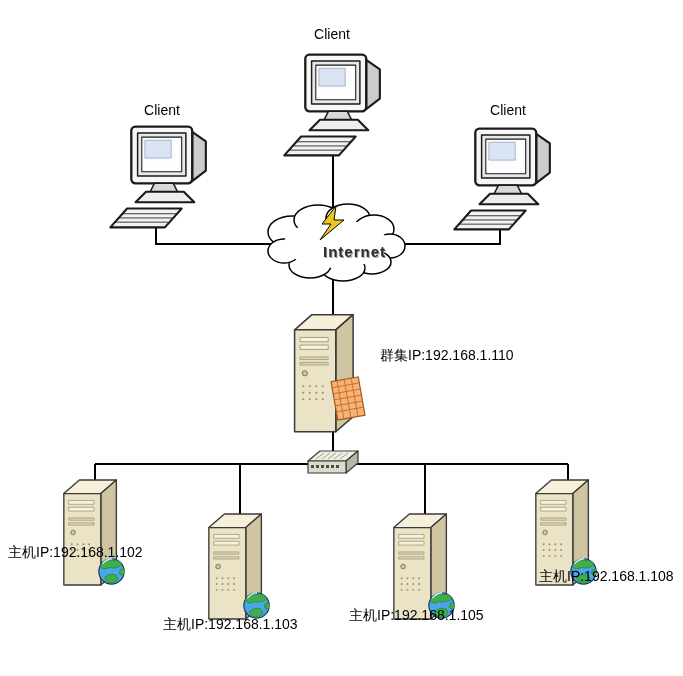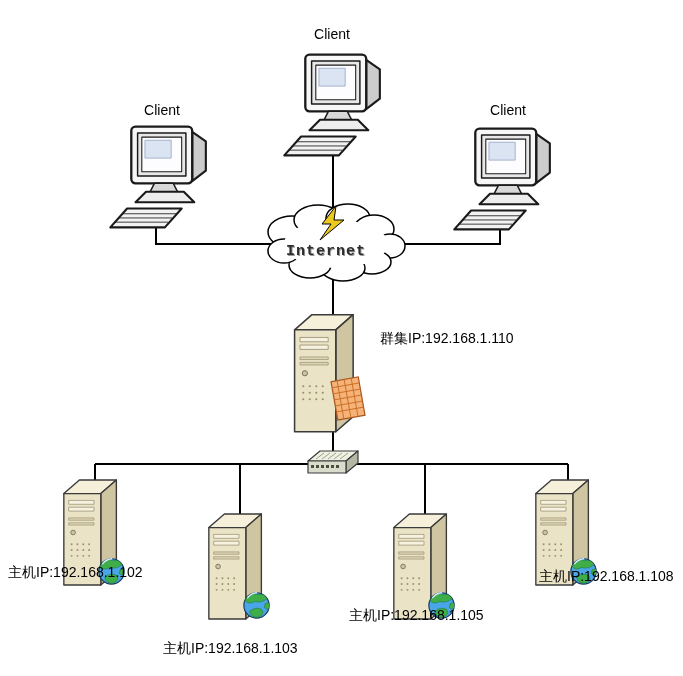--- a/index.html
+++ b/index.html
@@ -4,22 +4,22 @@
 <style>
   * { margin:0; padding:0; box-sizing:border-box; }
   html,body { background:#ffffff; }
   body { font-family:"Liberation Sans","DejaVu Sans",sans-serif; }
   .canvas { position:relative; width:683px; height:676px; background:#fff; overflow:hidden; }
   .layer { position:absolute; left:0; top:0; }
   .node { position:absolute; }
   .lbl { position:absolute; font-size:14px; color:#000; white-space:nowrap; }
   .lbl.center { text-align:center; }
   .internet-lbl {
-    position:absolute; left:286px; top:243px; width:100px; text-align:left;
-    font-family:Liberation Mono, monospace; font-weight:bold;
+    position:absolute; left:286px; top:243px; width:100px; text-align:right;
+    font-family:Liberation Sans, sans-serif; font-weight:bold;
     font-size:15px; letter-spacing:1px; color:#2e2e2e;
     text-shadow:1px 1px 0 #9a9a9a;
   }
 </style>
 </head>
 <body>
 
 <div class="canvas">
 
   <svg width="0" height="0" style="position:absolute" aria-hidden="true">
@@ -169,20 +169,20 @@
   <svg class="node" style="left:530px; top:472px" width="72" height="121" viewBox="0 0 74 124">
       <use href="#host-shape"></use>
     </svg>
 
   <div class="lbl center" style="left:292px; top:26px; width:80px">Client</div>
   <div class="lbl center" style="left:122px; top:102px; width:80px">Client</div>
   <div class="lbl center" style="left:468px; top:102px; width:80px">Client</div>
 
   <div class="internet-lbl">Internet</div>
 
-  <div class="lbl" style="left:380px; top:330px">群集IP:192.168.1.110</div>
+  <div class="lbl" style="left:380px; top:347px">群集IP:192.168.1.110</div>
 
-  <div class="lbl" style="left:8px;   top:564px">主机IP:192.168.1.102</div>
-  <div class="lbl" style="left:163px; top:640px">主机IP:192.168.1.103</div>
+  <div class="lbl" style="left:8px;   top:544px">主机IP:192.168.1.102</div>
+  <div class="lbl" style="left:163px; top:616px">主机IP:192.168.1.103</div>
   <div class="lbl" style="left:349px; top:607px">主机IP:192.168.1.105</div>
   <div class="lbl" style="left:539px; top:568px">主机IP:192.168.1.108</div>
 
 </div>
 
 </body></html>

